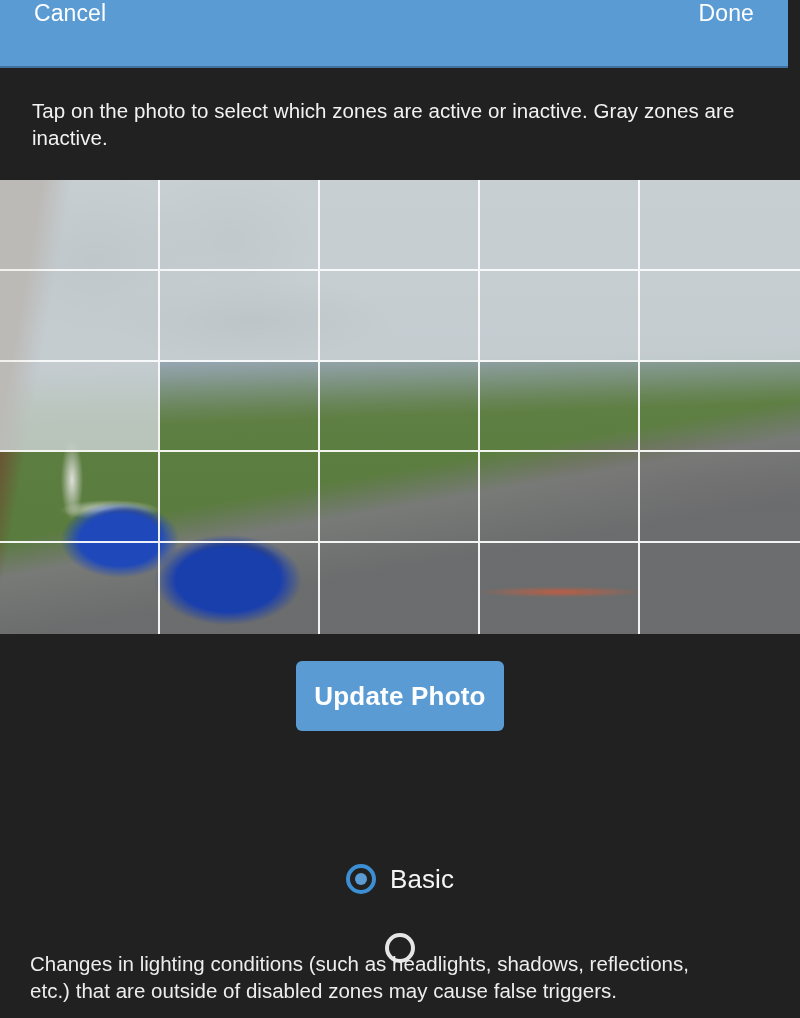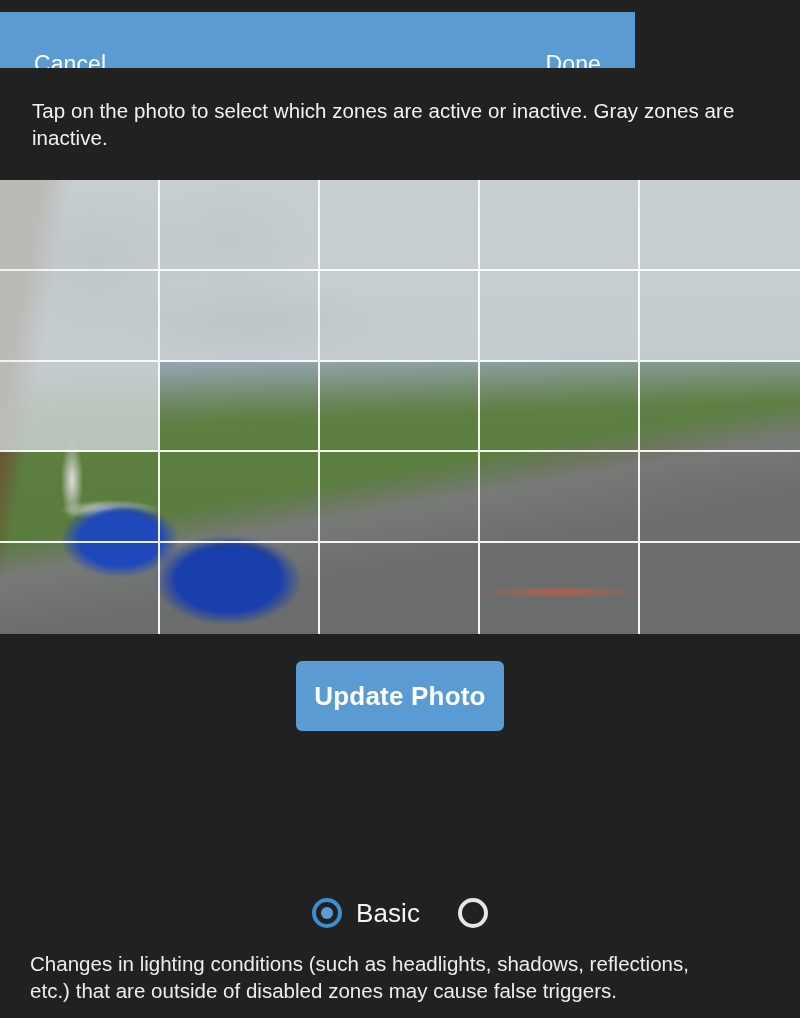--- a/index.html
+++ b/index.html
@@ -15,27 +15,27 @@
   #app {
     position: relative;
     width: 800px;
     height: 1018px;
     background: #212121;
   }
 
   
   .navbar {
     position: absolute;
-    top: 12px; left: 0;
-    width: 635px;
+    top: 0; left: 0;
+    width: 788px;
     height: 68px;
     background: #5a9bd4;
     border-bottom: 2px solid #3f72a0;
     display: flex;
-    align-items: flex-end;
+    align-items: flex-start;
     justify-content: space-between;
     padding: 0 34px;
   }
   .nav-btn {
     color: #ffffff;
     font-size: 23px;
     font-weight: 400;
     letter-spacing: 0.1px;
     white-space: nowrap;
     cursor: pointer;
@@ -161,20 +161,21 @@
   
   .radio-row {
     position: absolute;
     top: 893px; left: 0;
     width: 800px;
     height: 40px;
     display: flex;
     align-items: center;
     justify-content: center;
     gap: 38px;
+    flex-direction: column;
   }
   .radio-option {
     display: flex;
     align-items: center;
     gap: 14px;
     cursor: pointer;
     user-select: none;
   }
   .radio-mark {
     width: 30px; height: 30px;

